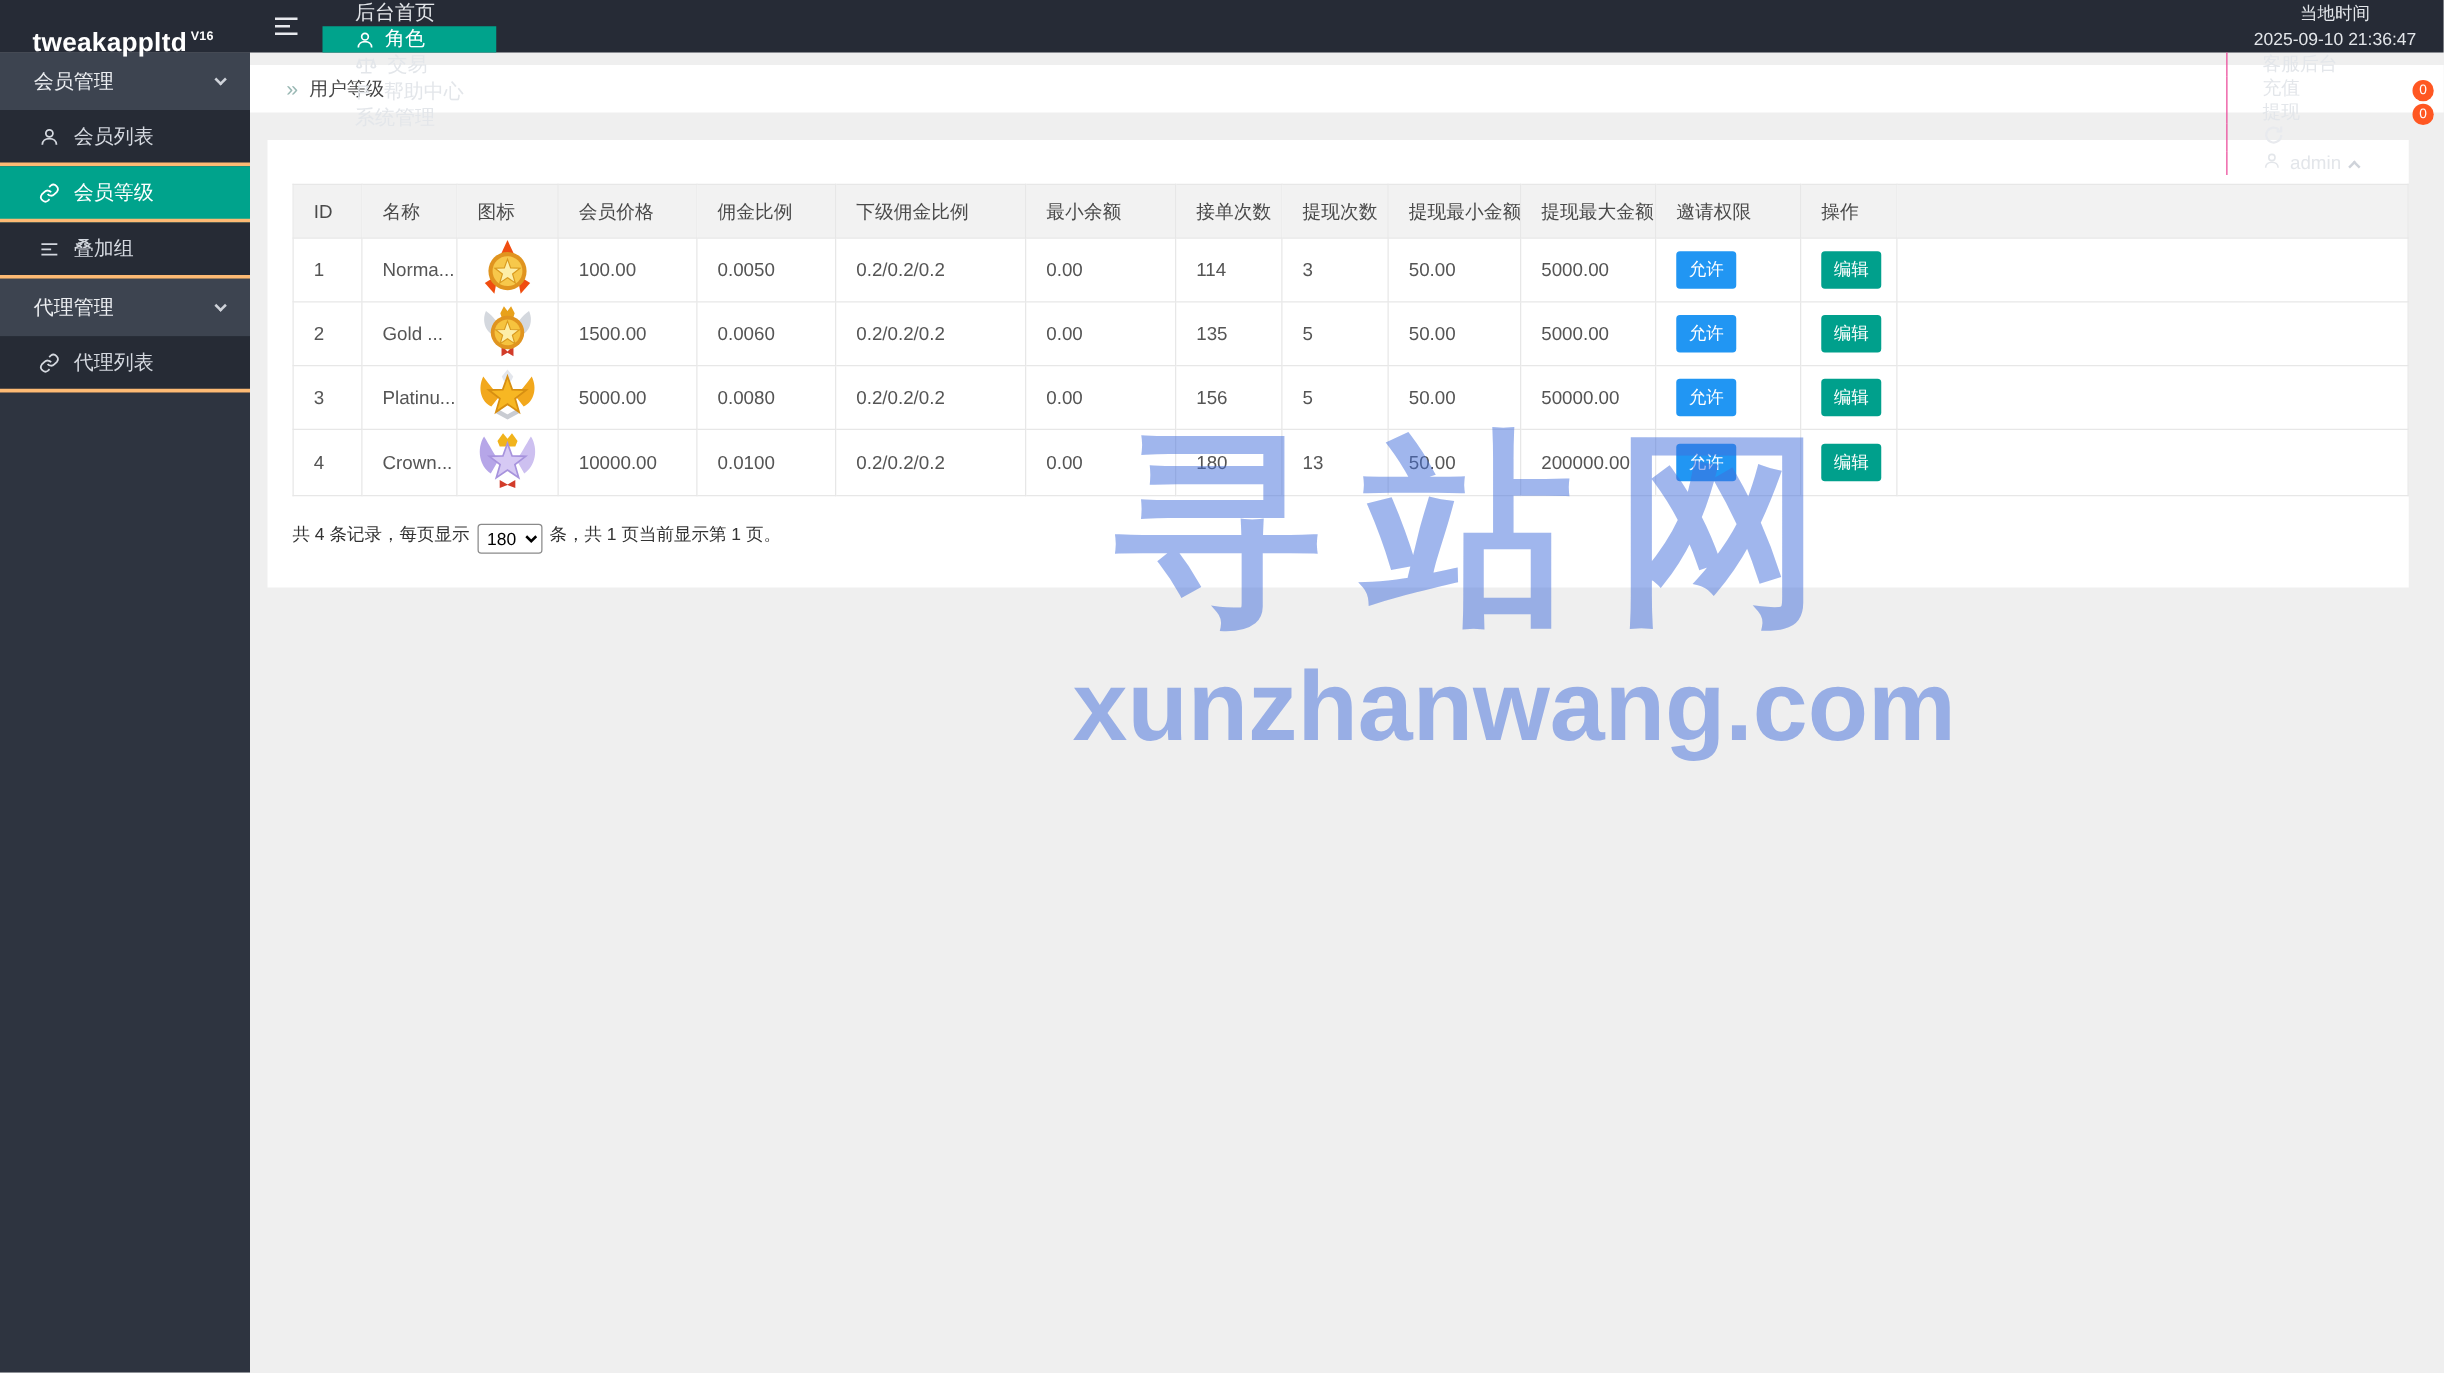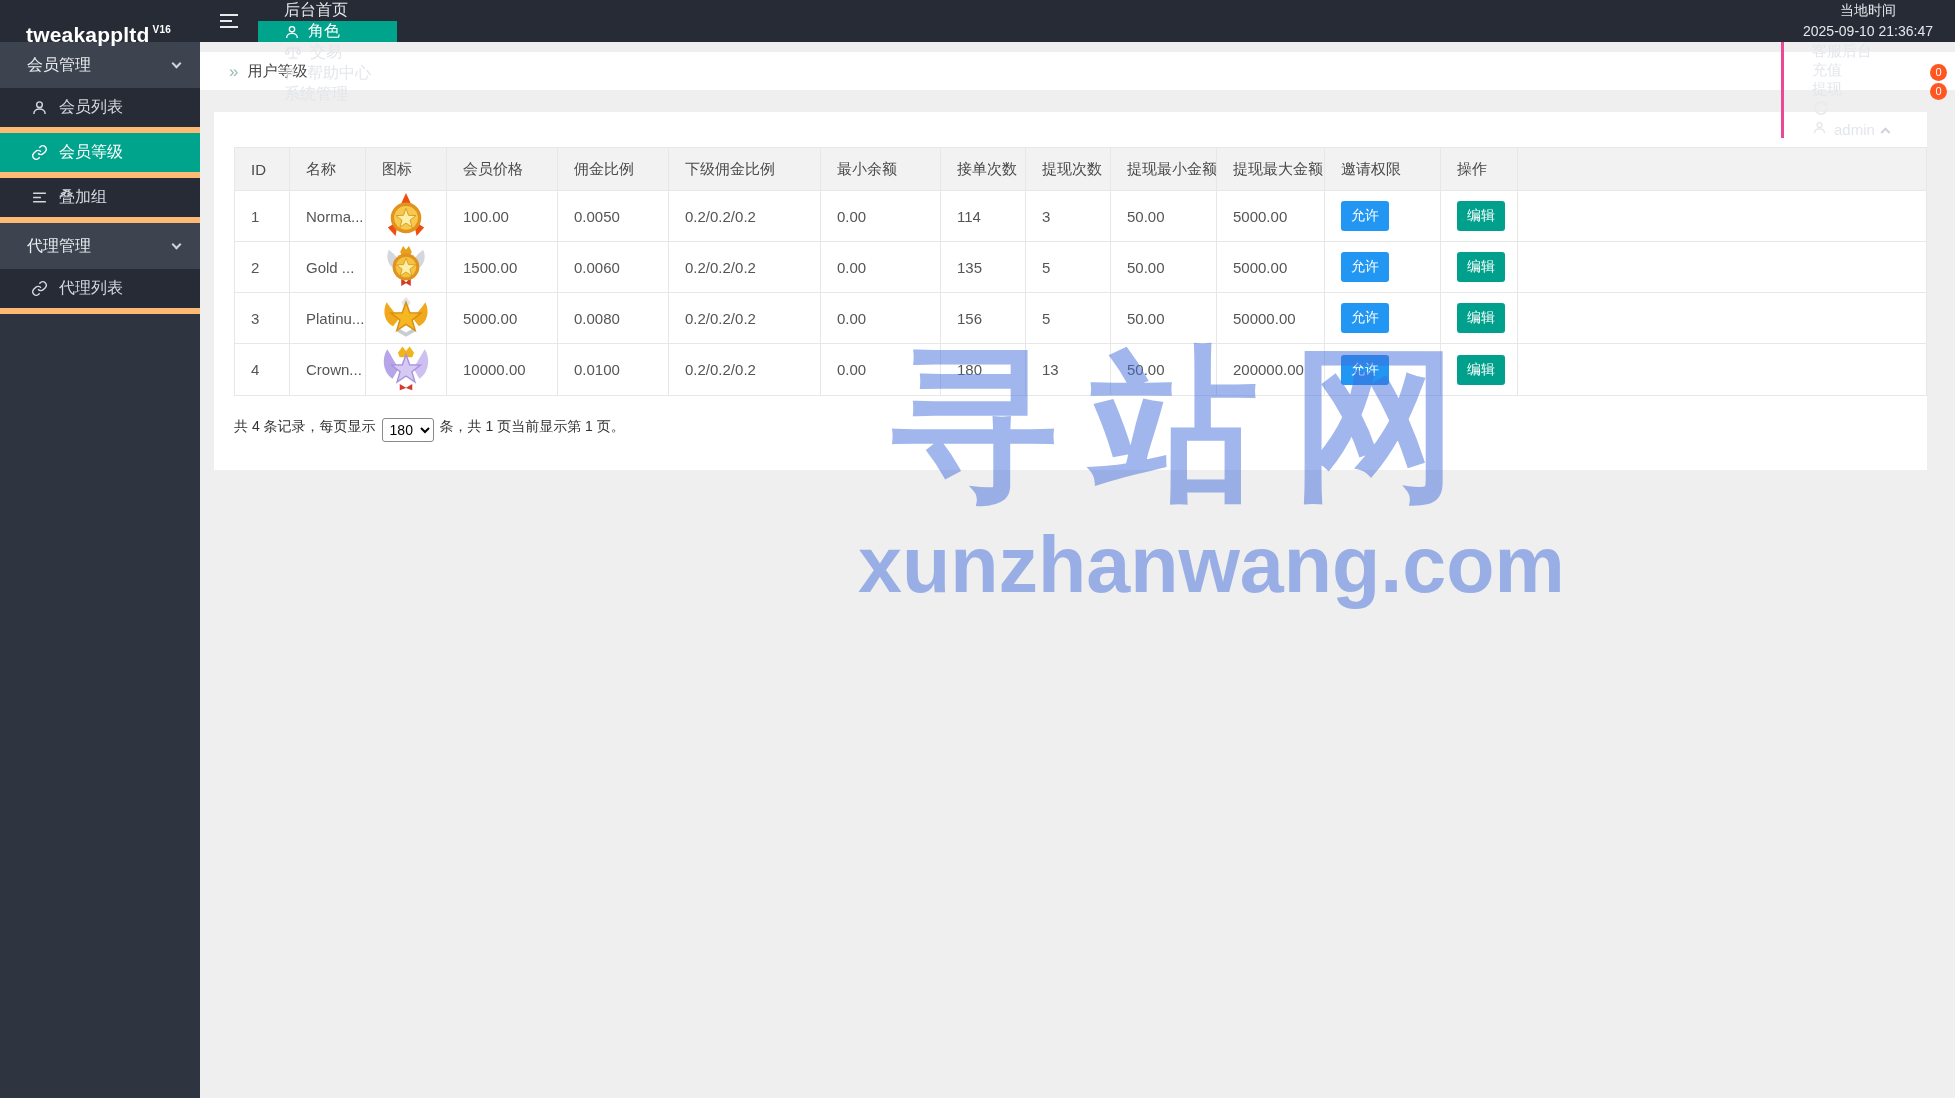--- a/index.html
+++ b/index.html
@@ -12,32 +12,32 @@
   .logo sup { font-size:10px; margin-left:3px; transform:translateY(-6px); }
   .nav-toggle { width:58px; display:flex; flex-direction:column; justify-content:center; align-items:center; gap:4px; cursor:pointer; }
   .nav-toggle i { display:block; width:18px; height:2px; background:#e8eaee; }
   .nav-toggle i.mid { width:12px; align-self:flex-start; margin-left:20px; }
   .nav { display:flex;flex-direction:column; }
   .nav-item { display:flex; align-items:center; gap:8px; padding:0 26px; font-size:16px; color:#e3e6ea; cursor:pointer; }
   .nav-item.active { background:#00a38c; color:#fff; }
   .nav-item svg { display:block; }
   .top-right { margin-left:auto; display:flex; align-items:stretch;flex-direction:column; }
   .time-block { display:flex; flex-direction:column; justify-content:center; text-align:center; font-size:14px; line-height:1.5; padding:0 22px; color:#e3e6ea; }
-  .top-link { display:flex; align-items:center; padding:0 28px; font-size:15px; color:#e3e6ea; position:relative; border-left:3px solid #ec4899; cursor:pointer; }
+  .top-link { display:flex; align-items:center; padding:0 28px; font-size:15px; color:#e3e6ea; position:relative; border-left:1px solid #ec4899; cursor:pointer; }
   .badge { position:absolute; top:3px; right:8px; background:#ff5722; color:#fff; min-width:17px; height:17px; border-radius:9px; font-size:11px; line-height:17px; text-align:center; padding:0 4px; }
   .user-block { gap:7px; }
   .chev { display:inline-block; width:7px; height:7px; border-right:2px solid #cfd3da; border-bottom:2px solid #cfd3da; }
   .chev.up { transform:rotate(-135deg) translate(-2px,-2px); }
   .chev.down { transform:rotate(45deg); margin-top:-4px; }
 
   
   .sidebar { position:absolute; top:42px; left:0; bottom:0; width:200px; background:#2e3440; z-index:10; }
   .side-group-header { height:46px; background:#3d4450; display:flex; align-items:center; padding:0 20px 0 27px; font-size:16px; color:#eceef1; cursor:pointer; }
   .side-group-header .chev { margin-left:auto; }
-  .side-item { height:45px; background:#262b35; display:flex; align-items:center; gap:11px; padding-left:31px; font-size:16px; color:#d4d8df; cursor:pointer; border-bottom:6px solid #fdba74; }
+  .side-item { height:45px; background:#262b35; display:flex; align-items:center; gap:11px; padding-left:31px; font-size:16px; color:#d4d8df; cursor:pointer; border-bottom:3px solid #fdba74; }
   .side-item.active { background:#00a38c; color:#fff; }
   .side-item svg { display:block; flex:none; }
 
   
   .main { position:absolute; left:200px; top:42px; right:0; bottom:0; background:#efefef; }
   .breadcrumb-bar { height:38px; margin-top:10px; background:#fff; display:flex; align-items:center; gap:9px; padding-left:29px; font-size:15px; color:#444; }
   .crumb-icon { color:#9ab8b4; font-size:17px; line-height:1; }
   .card { background:#fff; margin:22px 28px 0 14px; height:358px; padding:35px 0 0 20px; }
 
   table { border-collapse:collapse; table-layout:fixed; width:1692px; }

